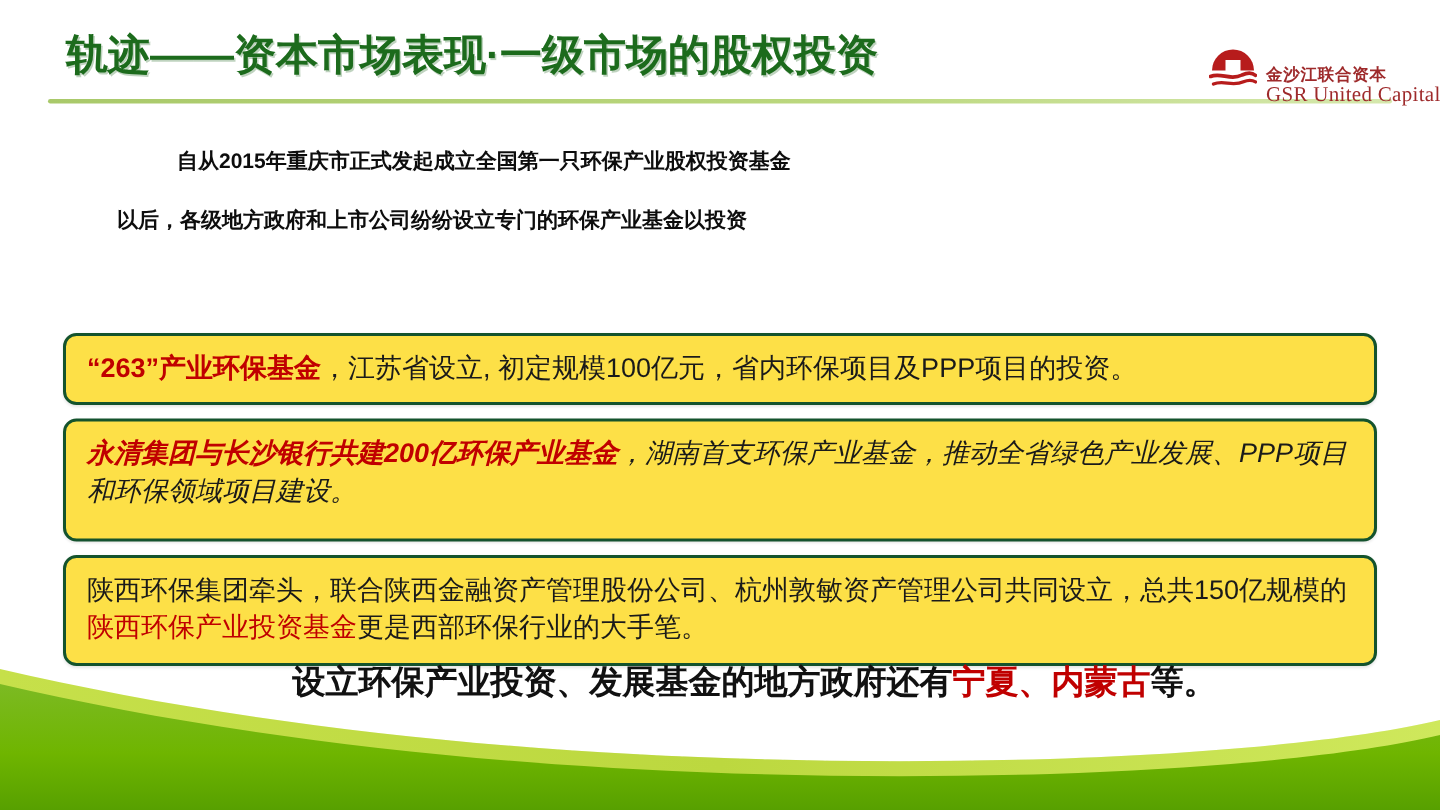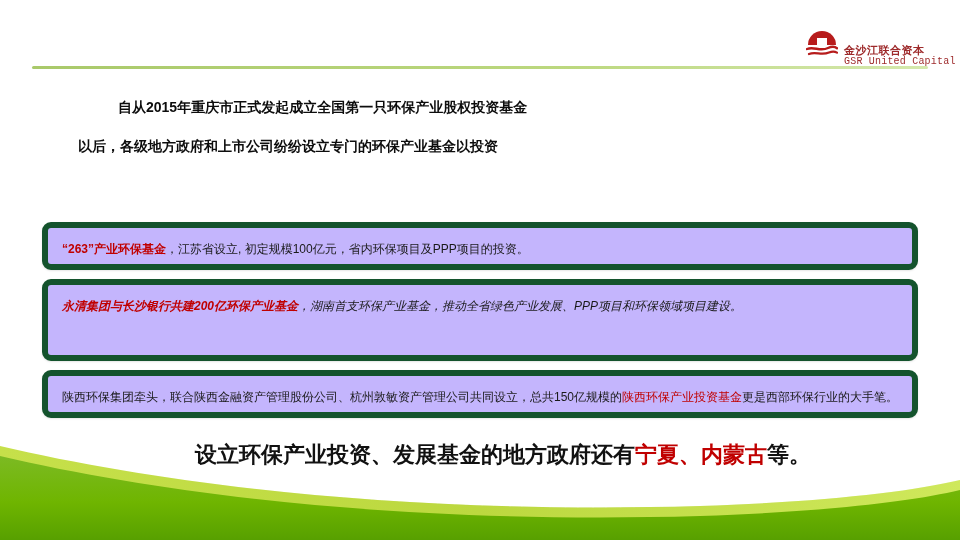--- a/index.html
+++ b/index.html
@@ -66,22 +66,22 @@
   }
   .logo-cn {
     font-size: 11px;
     font-weight: bold;
     color: #9e2a2b;
     letter-spacing: 0.5px;
     white-space: nowrap;
     margin-top: 24px;
   }
   .logo-en {
-    font-family: Liberation Mono, monospace;
-    font-size: 10px;
+    font-family: Liberation Serif, serif;
+    font-size: 14px;
     color: #9e2a2b;
     letter-spacing: 0.2px;
     white-space: nowrap;
   }
 
   
   .intro {
     position: absolute;
     left: 64px;
     top: 88px;
@@ -100,33 +100,33 @@
   
   .boxes {
     position: absolute;
     left: 42px;
     top: 222px;
     width: 876px;
   }
   .box {
     position: relative;
     box-sizing: border-box;
-    border: 6px solid #14532d;
+    border: 2px solid #14532d;
     border-radius: 9px;
-    background: #c4b5fd;
+    background: #fde047;
     box-shadow: 0 1px 2px rgba(0,0,0,0.10);
     padding: 9px 12px 9px 14px;
     margin-bottom: 9px;
-    font-size: 12px;
+    font-size: 18px;
     color: #1a1a1a;
     line-height: 25px;
   }
   .box-1 { height: 48px; }
   .box-2 { height: 82px; font-style: italic; }
-  .box-3 { height: 48px; }
+  .box-3 { height: 74px; }
   .red {
     color: #c00000;
     font-weight: bold;
   }
   .red-plain { color: #c00000; }
 
   
   .footer-line {
     position: absolute;
     left: 0;
@@ -155,20 +155,21 @@
     z-index: 1;
   }
   .bottom-deco svg { display: block; }
 </style>
 </head>
 <body>
 
 <div class="slide">
 
   <div class="header">
+    <div class="slide-title">轨迹——资本市场表现·一级市场的股权投资</div>
     <div class="title-rule"></div>
 
     <div class="logo">
       <div class="logo-mark">
         <svg width="32" height="30" viewBox="0 0 32 30">
           <path d="M2,16 A14,14 0 0 1 30,16 Z" fill="#b71c1c"></path>
           <rect x="11" y="9" width="10" height="7.5" fill="#ffffff"></rect>
           <path d="M1,20 C8,17 14,23 22,19 C26,17.2 29,17.6 31,19.2" stroke="#b71c1c" stroke-width="2.4" fill="none" stroke-linecap="round"></path>
           <path d="M3,25 C10,22 15,27 23,23.5 C26.5,22 29,22.4 31,23.6" stroke="#b71c1c" stroke-width="2.2" fill="none" stroke-linecap="round"></path>
         </svg>

